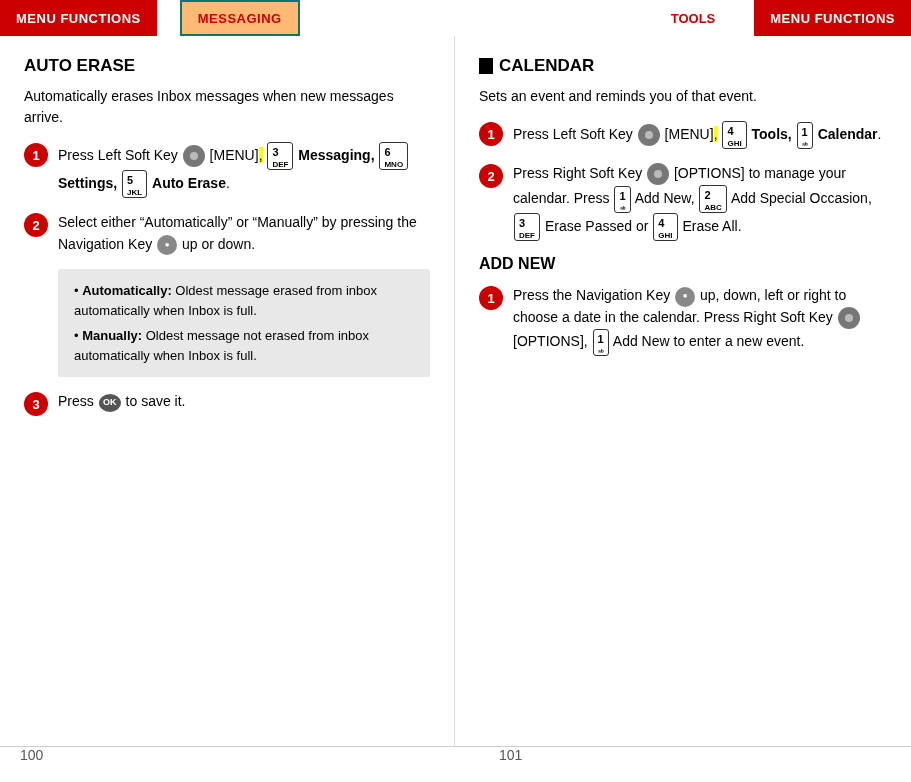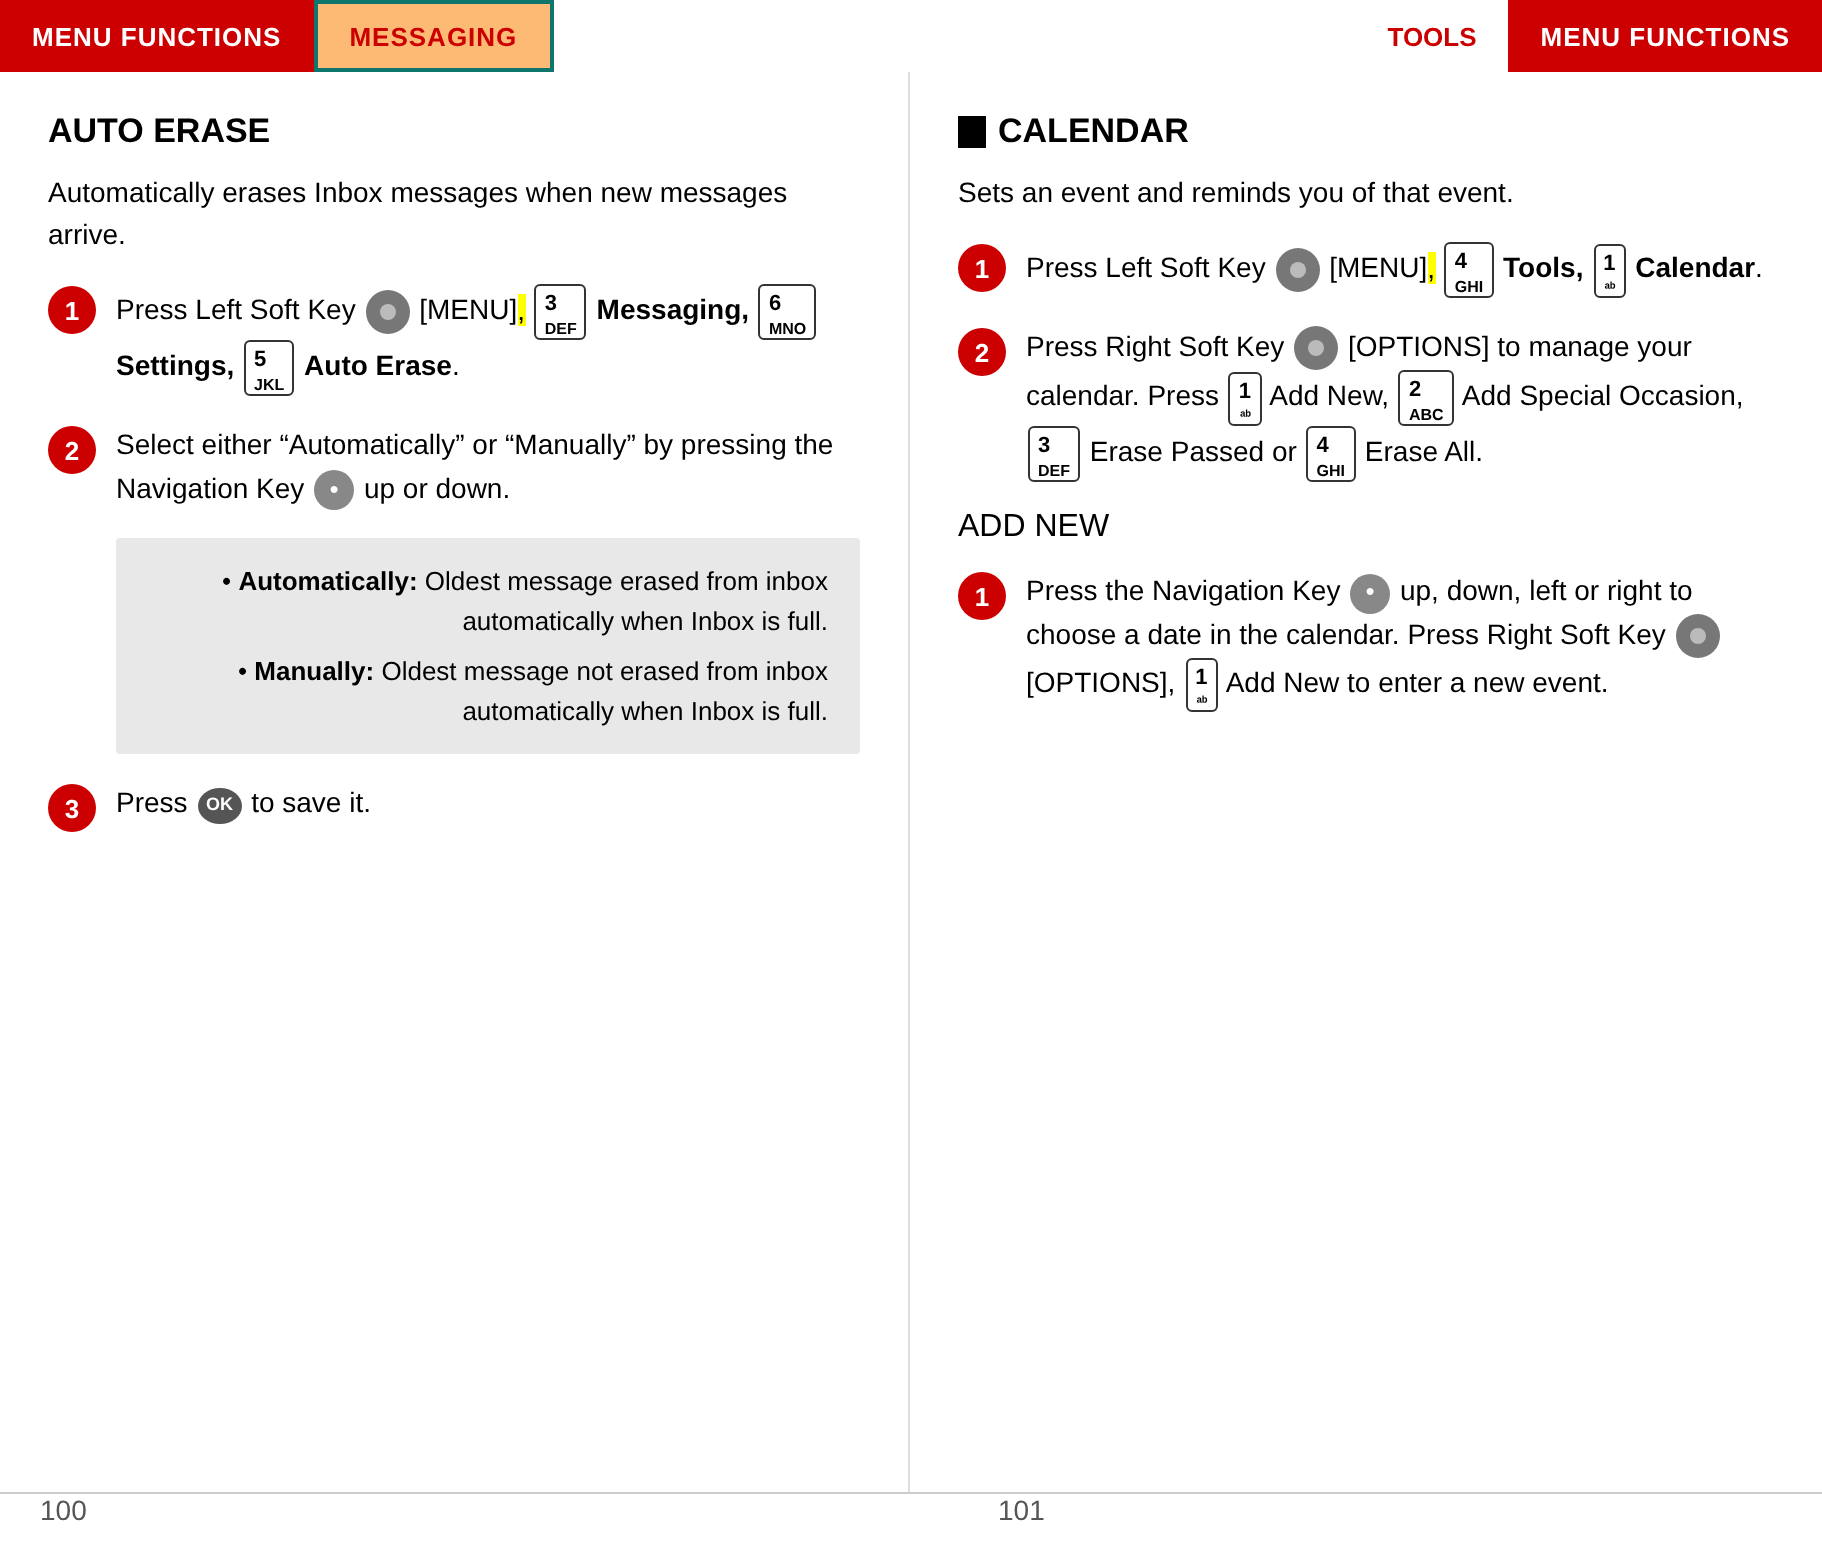--- a/index.html
+++ b/index.html
@@ -11,20 +11,21 @@
       background: #fff;
       overflow: hidden;
       position: relative;
     }
 
     
     .header-bar {
       display: flex;
       align-items: stretch;
       height: 36px;
+      gap: 23px;
     }
 
     .tab-red {
       background: #cc0000;
       color: #fff;
       font-weight: bold;
       font-size: 13px;
       padding: 0 16px;
       display: flex;
       align-items: center;
@@ -168,21 +169,20 @@
       vertical-align: middle;
       margin: 0 1px;
     }
 
     
     .bullet-box {
       background: #e8e8e8;
       padding: 12px 16px;
       margin: 8px 0 14px 34px;
       border-radius: 2px;
-      text-align: right;
     }
 
     .bullet-item {
       font-size: 13px;
       line-height: 1.5;
       color: #000;
       margin-bottom: 6px;
     }
 
     .bullet-item:last-child {
@@ -192,21 +192,21 @@
     .bullet-item::before {
       content: "• ";
     }
 
     .bullet-item .bold {
       font-weight: bold;
     }
 
     
     .sub-section-title {
-      font-weight: normal;
+      font-weight: bold;
       font-size: 16px;
       color: #000;
       margin: 14px 0 12px 0;
     }
 
     
     .footer {
       display: flex;
       align-items: flex-start;
       height: 36px;

